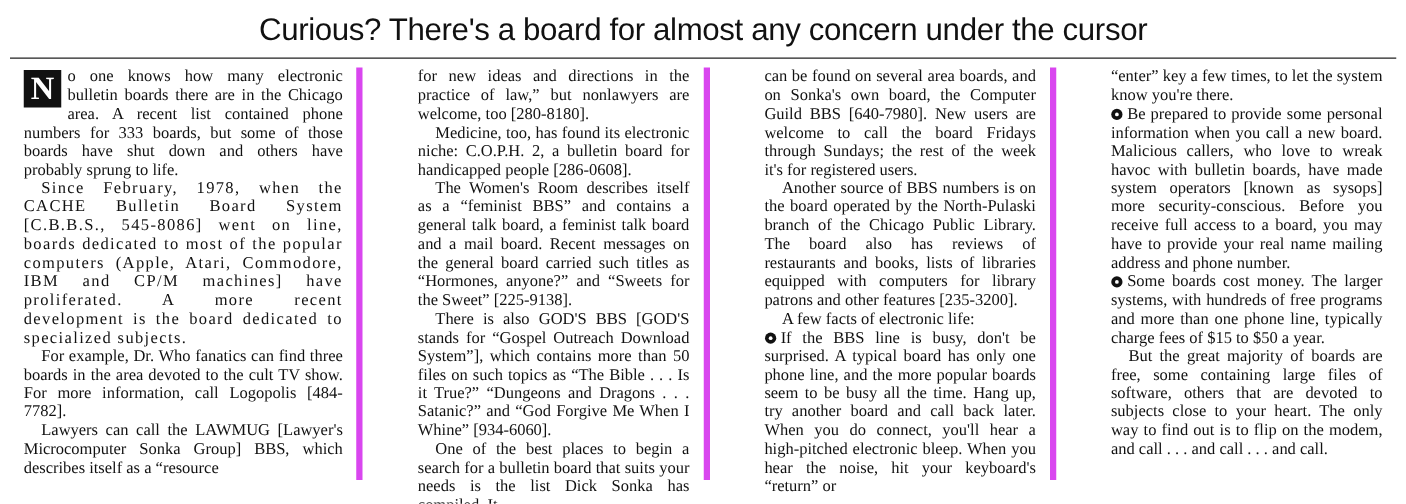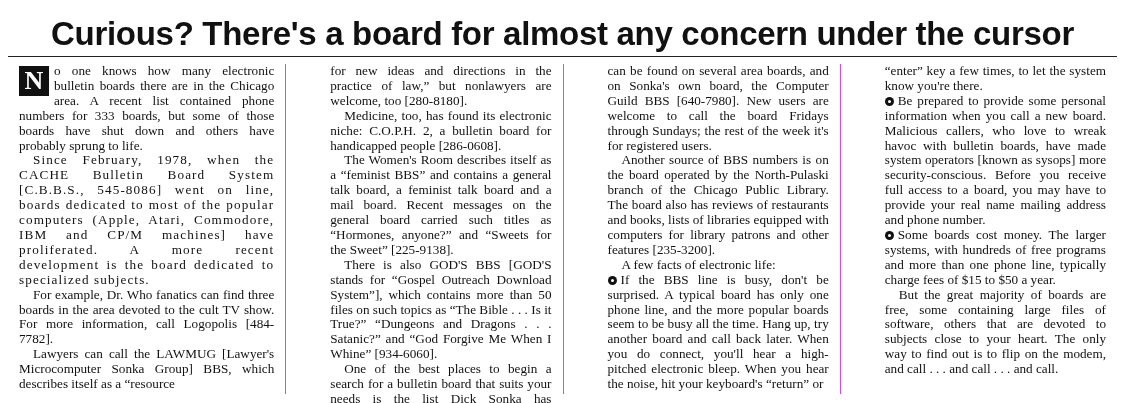--- a/index.html
+++ b/index.html
@@ -16,47 +16,47 @@
   }
   .page {
     position: relative;
     width: 1125px;
     height: 403px;
     box-sizing: border-box;
     padding: 4px 8px 0 8px;
   }
   .headline {
     font-family: "Liberation Sans", sans-serif;
-    font-size: 33px;
+    font-size: 25px;
     line-height: 32px;
-    font-weight: 700;
+    font-weight: 400;
     letter-spacing: -0.3px;
     color: #111;
     text-align: center;
-    margin: 14px 0 6px 0;
+    margin: 4px 0 6px 0;
     white-space: nowrap;
   }
   .rule {
     border-top: 1px solid #222;
     margin: 0 0 7px 0;
     height: 0;
   }
   .columns {
     display: flex;
     gap: 0;
     height: 330px;
   }
   .col {
     width: 25%;
     box-sizing: border-box;
     padding: 0 11px;
     position: relative;
   }
   .col + .col {
-    border-left: 1px solid #d946ef;
+    border-left: 5px solid #d946ef;
     padding-left: 44px;
   }
   p {
     margin: 0 0 0 0;
     font-size: 13.2px;
     line-height: 14.9px;
     text-align: justify;
     text-indent: 14px;
     hyphens: auto;
   }

